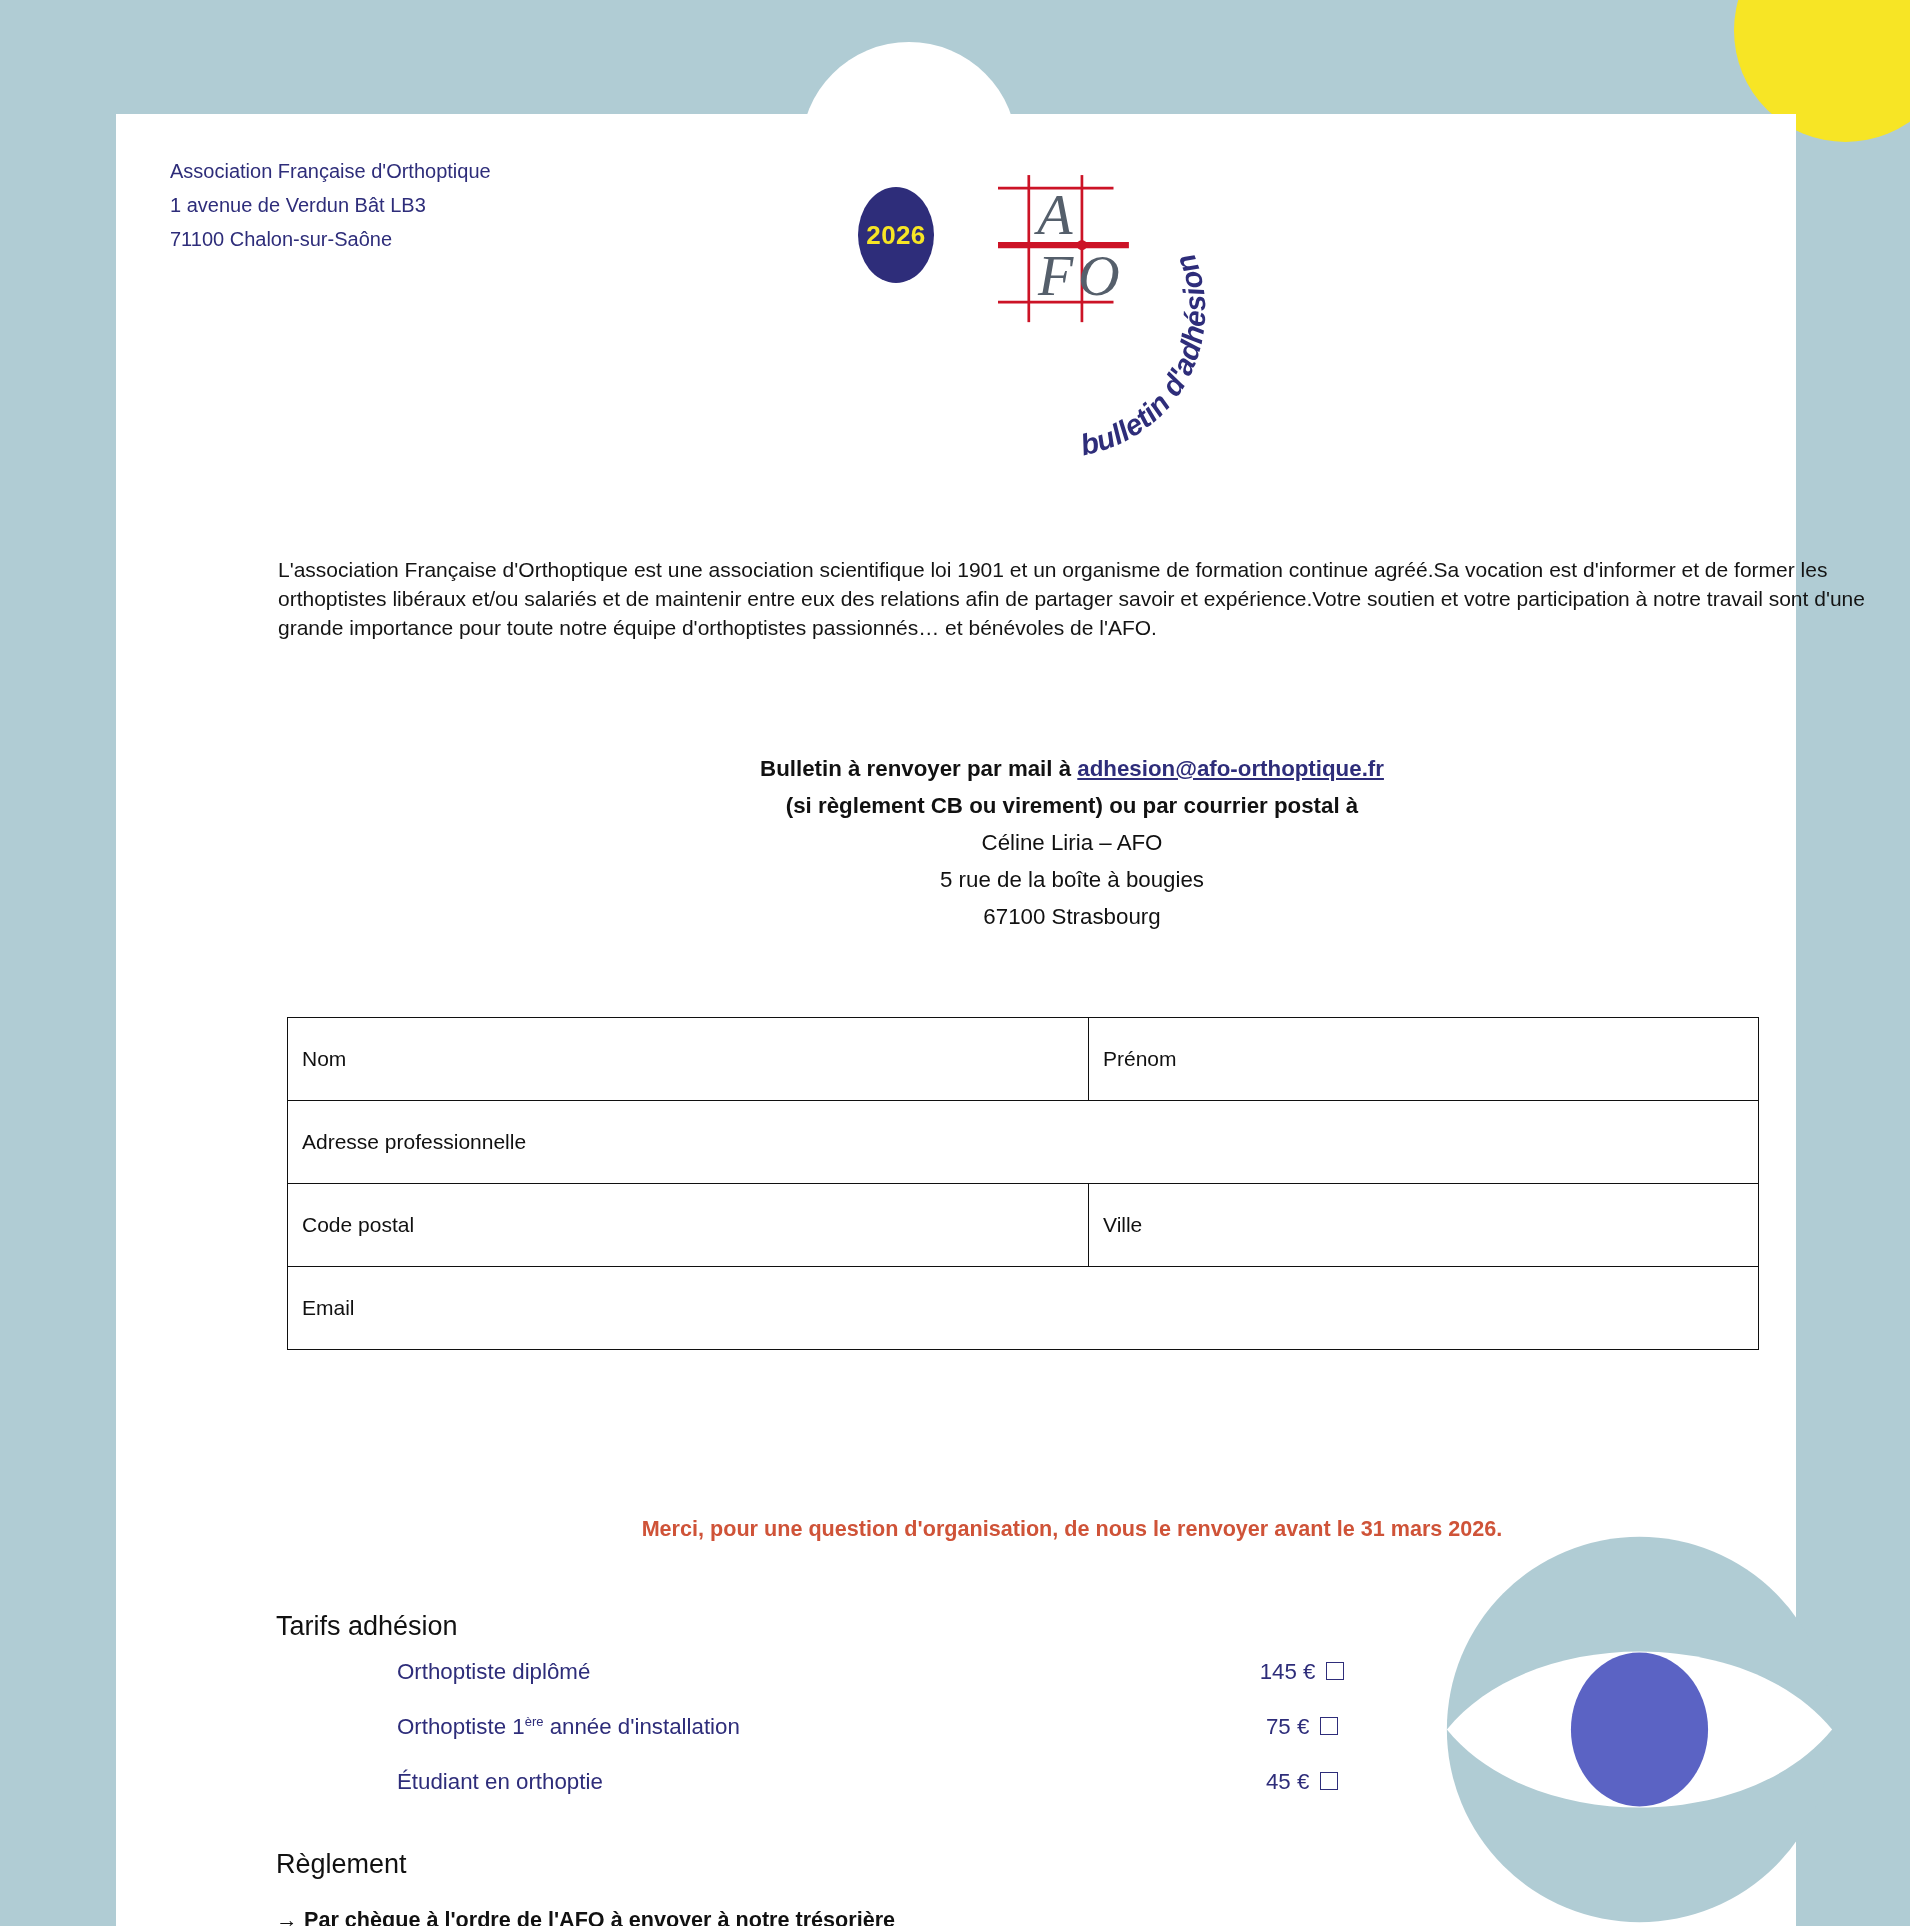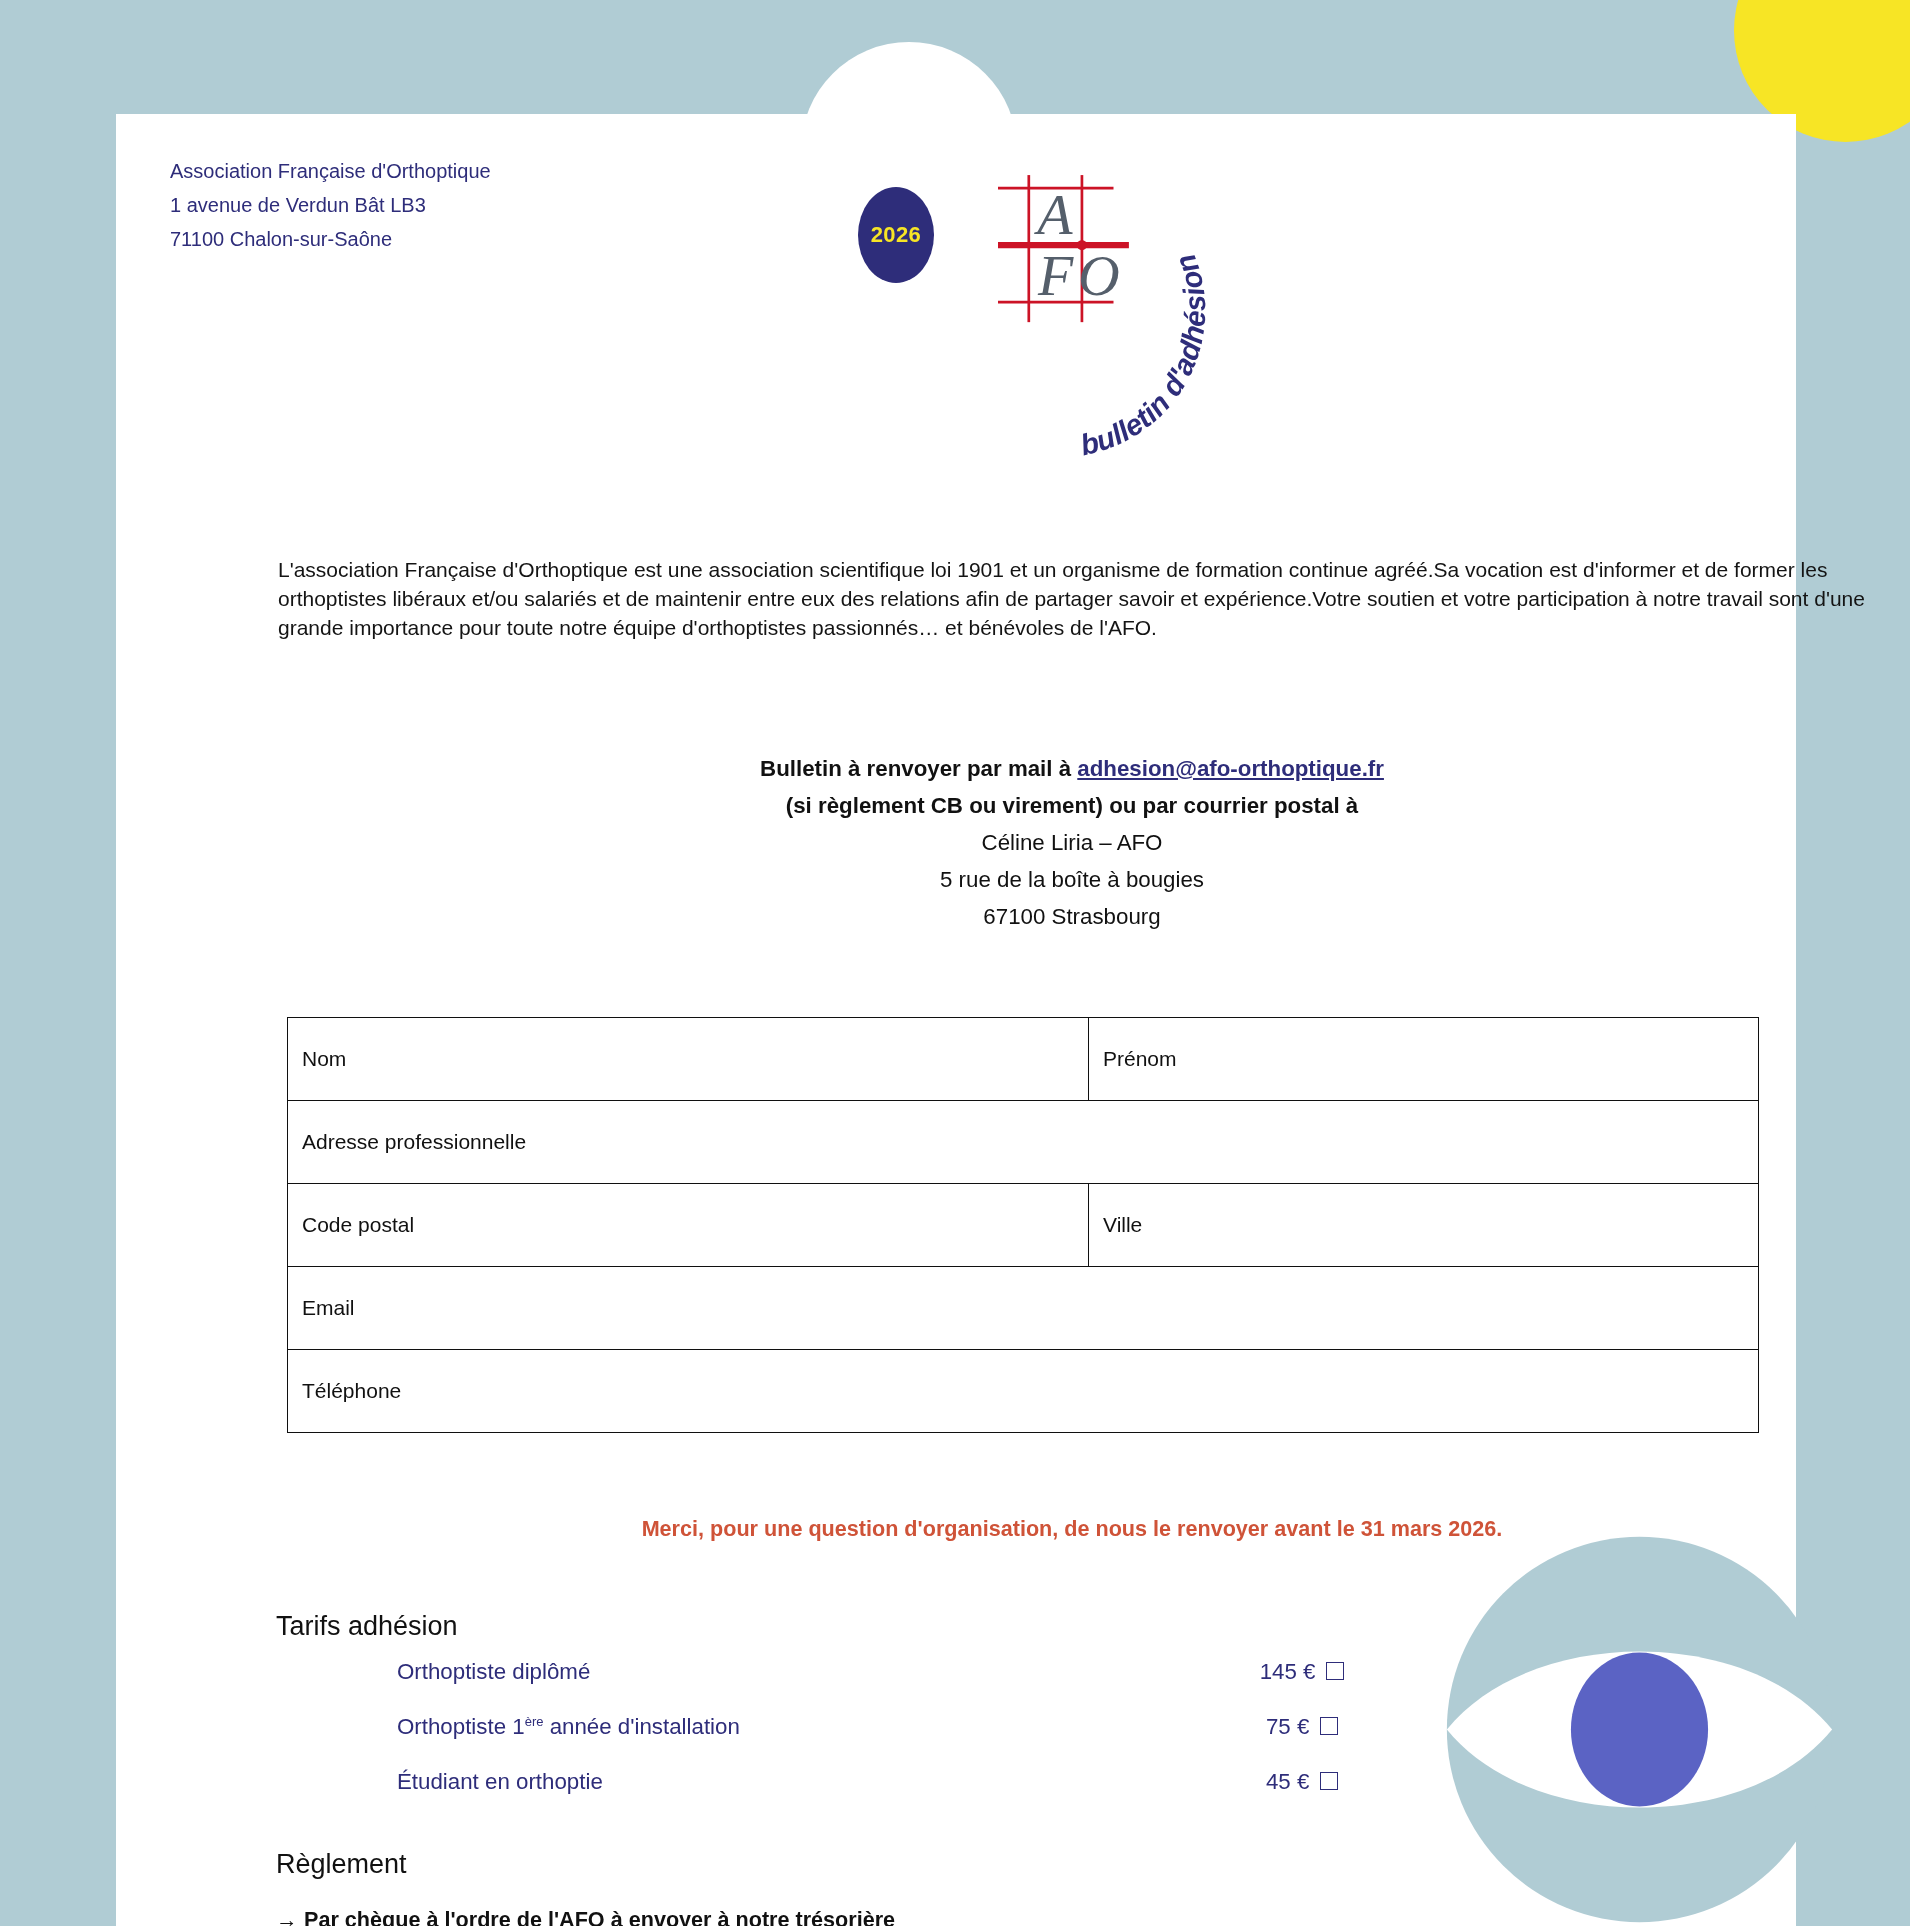--- a/index.html
+++ b/index.html
@@ -84,21 +84,21 @@
     top: 73px;
     width: 76px;
     height: 96px;
     border-radius: 50%;
     background: #2e2d7a;
     z-index: 7;
     display: flex;
     align-items: center;
     justify-content: center;
     color: #f7e525;
-    font-size: 22px;
+    font-size: 26px;
     font-weight: bold;
     letter-spacing: 0.4px;
   }
   .bulletin-arc {
     position: absolute;
     left: 828px;
     top: 96px;
     width: 347px;
     height: 270px;
     z-index: 7;
@@ -298,23 +298,20 @@
         <tr>
           <td class="cell-a" colspan="2">Adresse professionnelle</td>
         </tr>
         <tr>
           <td class="cell-a">Code postal</td>
           <td>Ville</td>
         </tr>
         <tr>
           <td class="cell-a" colspan="2">Email</td>
         </tr>
-        <tr>
-          <td class="cell-a" colspan="2">Téléphone</td>
-        </tr>
       </tbody>
     </table>
 
     <div class="merci">Merci, pour une question d'organisation, de nous le renvoyer avant le 31 mars 2026.</div>
 
     <div class="sec-title" id="tarifs-title">Tarifs adhésion</div>
     <div class="tarif-rows">
       <div class="tarif-row">
         <div class="tarif-label"><span>Orthoptiste diplômé</span></div>
         <div class="tarif-price"><span>145 €</span><span class="tarif-box"></span></div>

